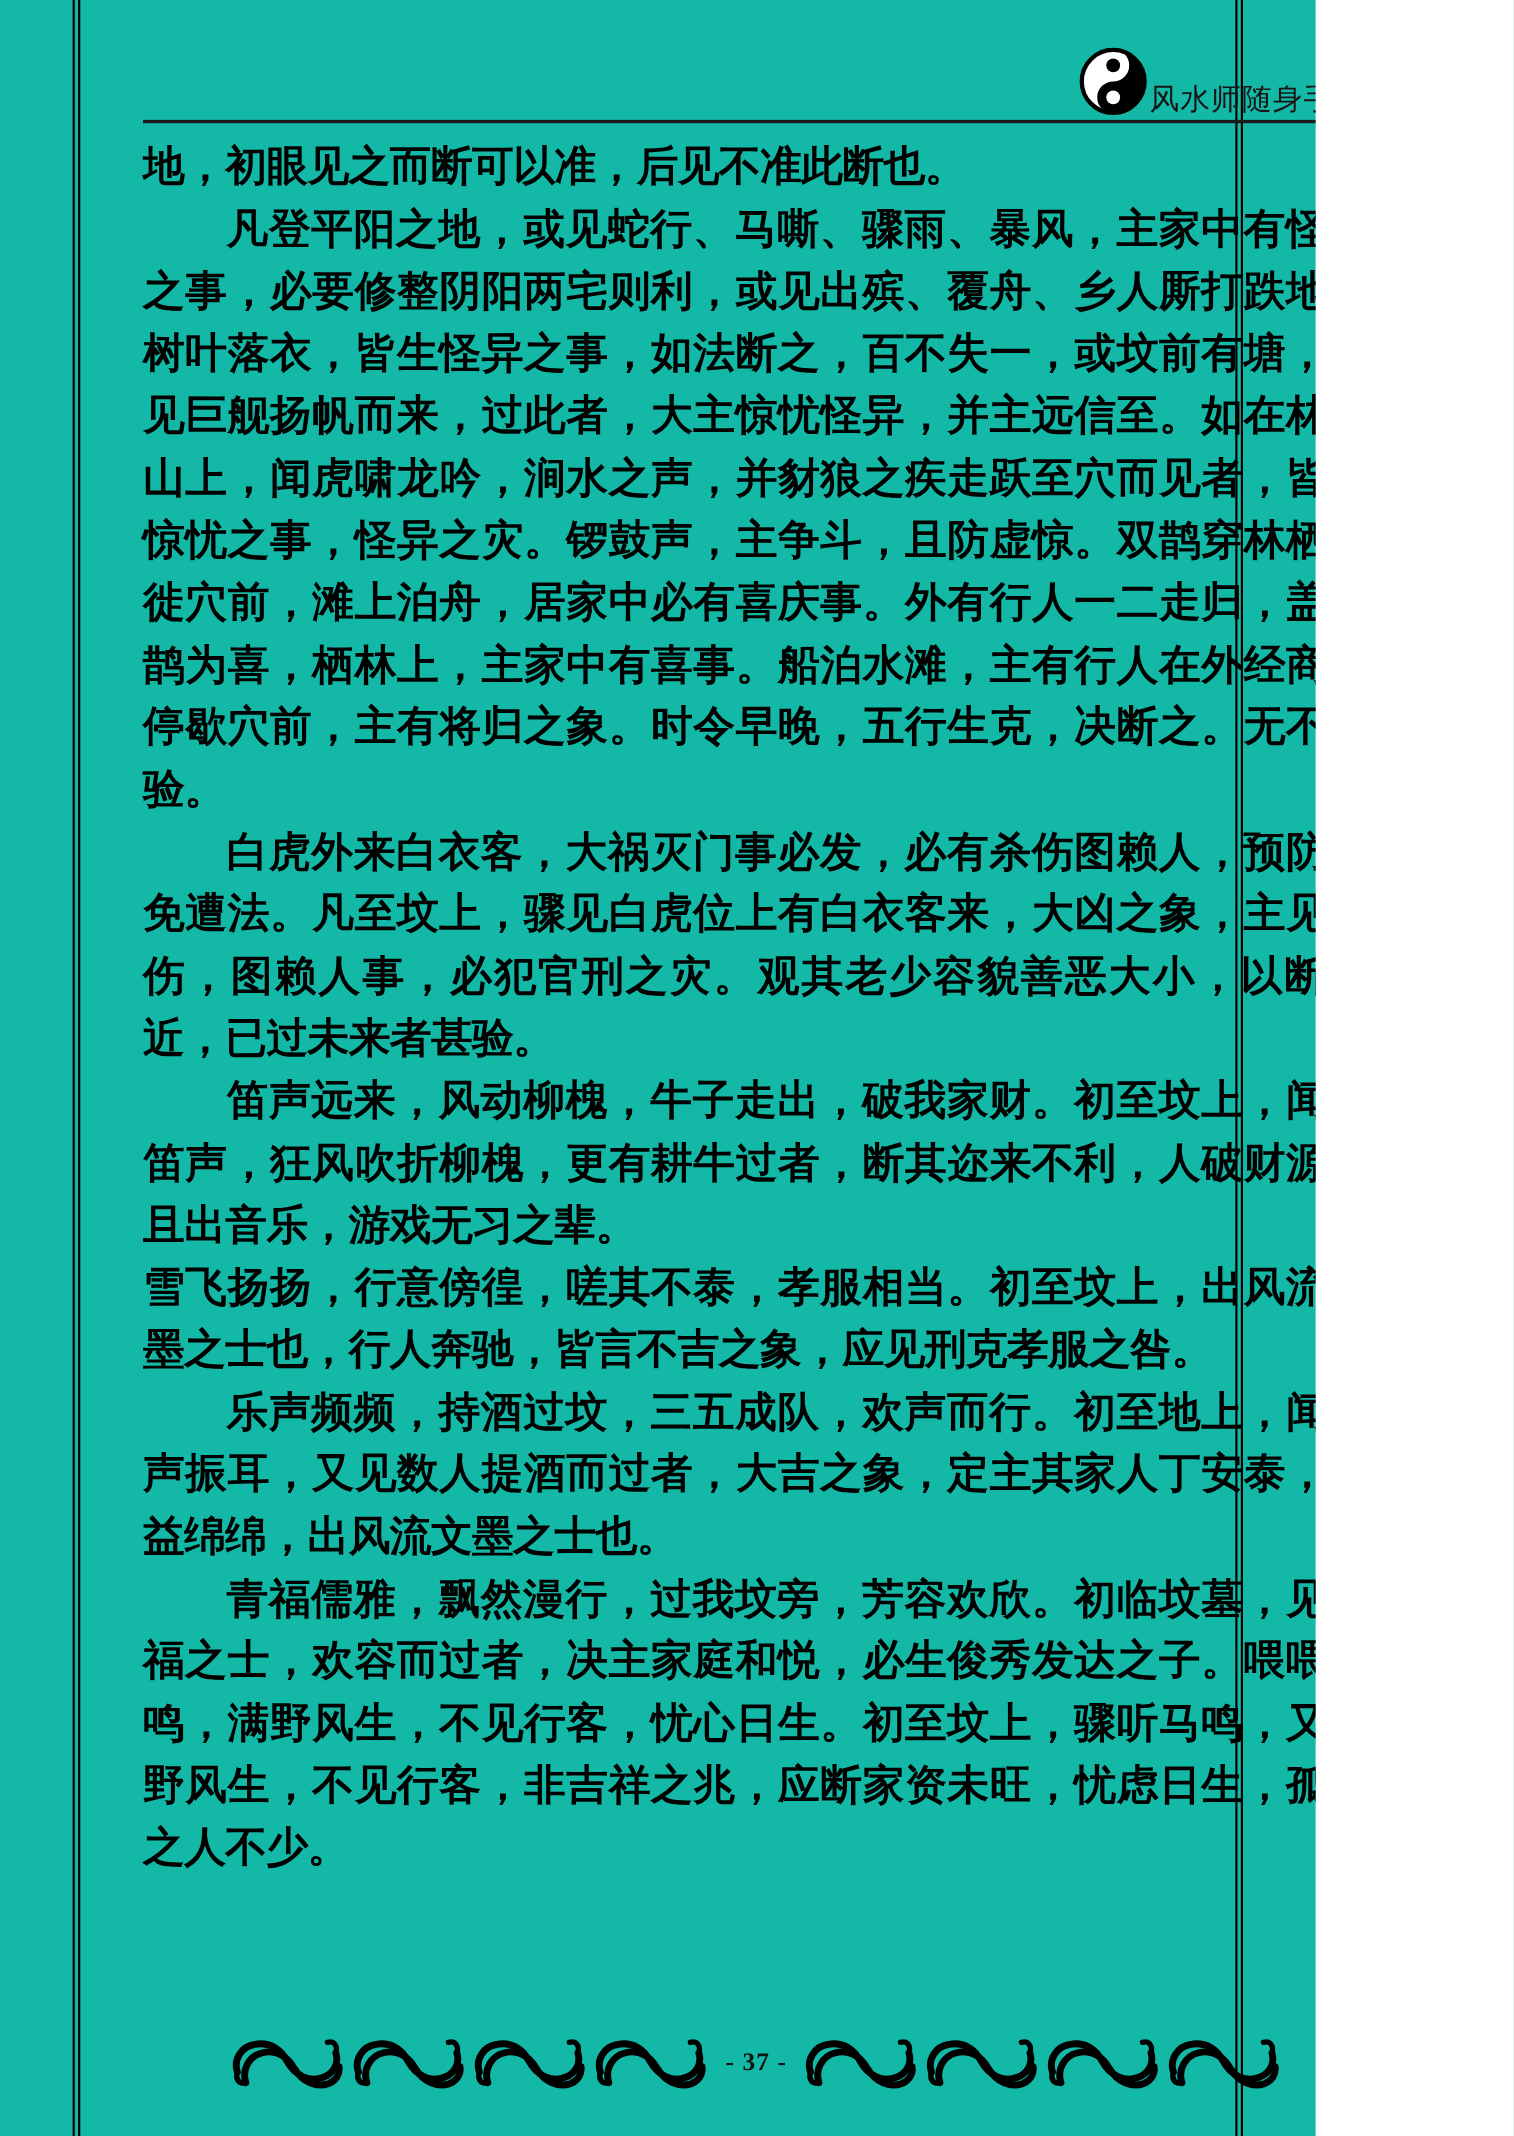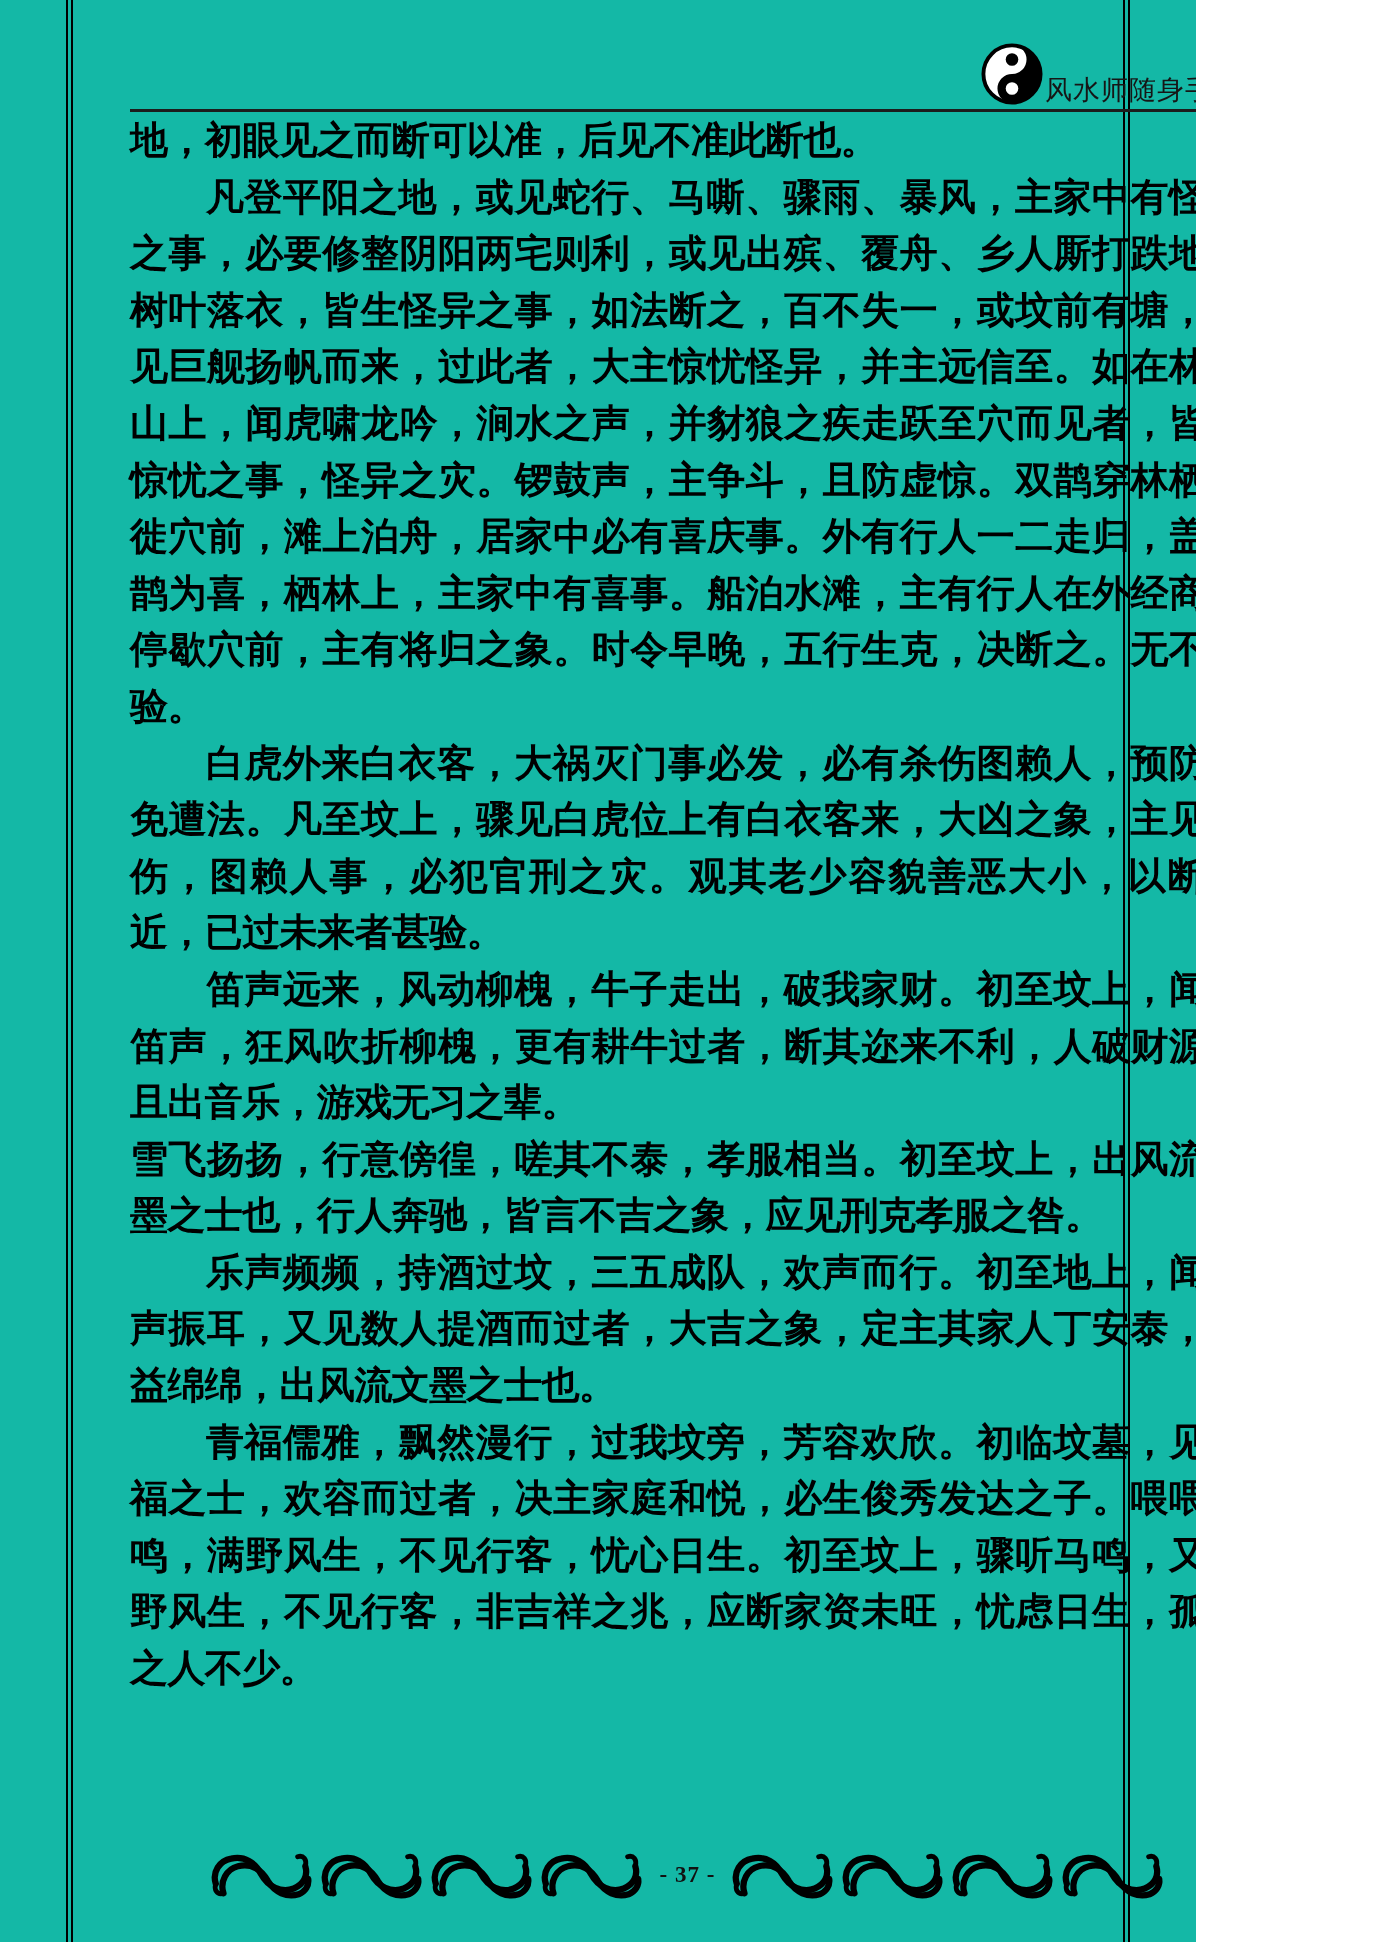--- a/index.html
+++ b/index.html
@@ -50,21 +50,21 @@
     font-weight: 400;
     color: #161616;
     letter-spacing: 1px;
     line-height: 1;
     margin-left: 2px;
     margin-bottom: 1px;
     white-space: nowrap;
   }
 
   
-  .text-block { }
+  .text-block { padding-top: 12px; }
   .text-block p {
     margin: 0;
     font-size: 38px;
     font-weight: 700;
     line-height: 56.6px;
     letter-spacing: -0.6px;
     text-align: justify;
     text-justify: inter-ideograph;
     color: #000;
   }

